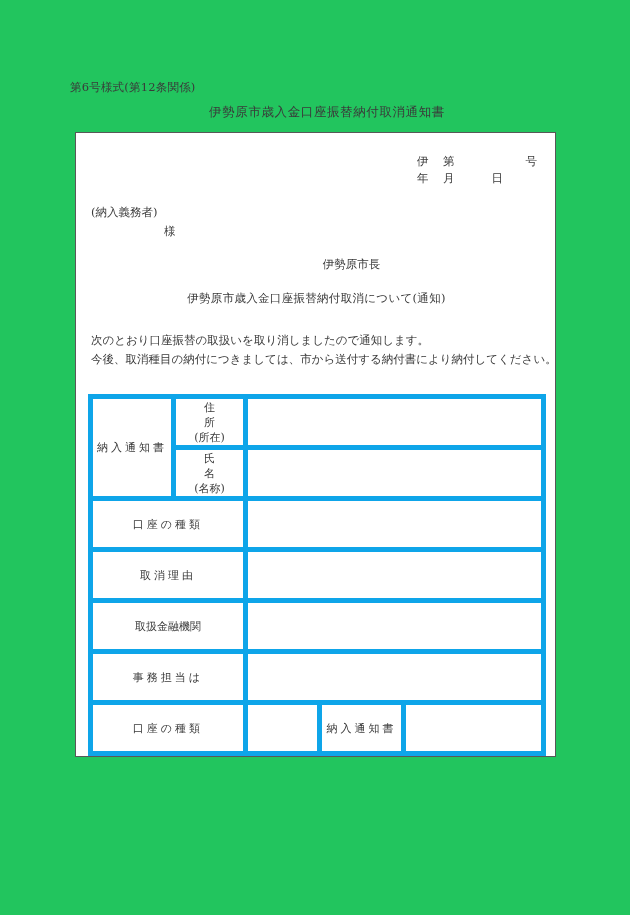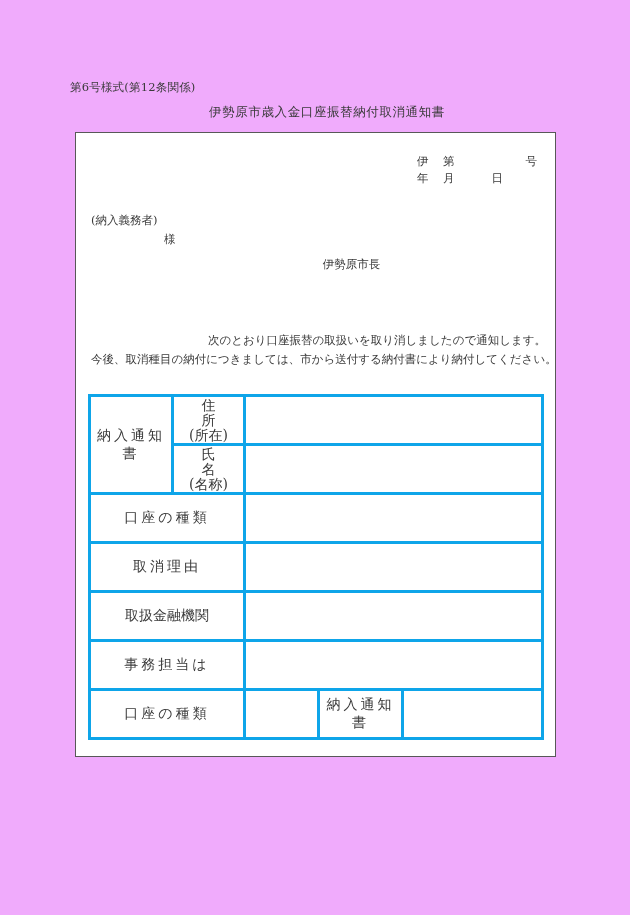--- a/index.html
+++ b/index.html
@@ -11,21 +11,21 @@
     width: 630px;
     height: 915px;
     position: relative;
     font-family: "DejaVu Serif", "Liberation Serif", serif;
     color: #3a3a3a;
     overflow: hidden;
   }
   .page {
     position: absolute;
     inset: 0;
-    background: #f0abfc;
+    background: #22c55e;
   }
 
   
   .form-no {
     position: absolute;
     left: 70px;
     top: 80px;
     font-size: 11.5px;
     letter-spacing: 0.2px;
     white-space: nowrap;
@@ -76,21 +76,21 @@
   .docnum .c-sp { flex: 1; }
   .docnum .c-g  { width: 16px; text-align: right; }
   .docnum .c-y  { width: 26px; text-align: left; }
   .docnum .c-m  { width: 44px; text-align: left; }
   .docnum .c-dd { width: 16px; text-align: right; }
 
   
   .addressee {
     position: absolute;
     left: 15px;
-    top: 80px;
+    top: 72px;
     font-size: 11.5px;
     white-space: nowrap;
   }
   .addressee .sama {
     display: block;
     margin-top: 4px;
     padding-left: 73px;
   }
 
   
@@ -121,34 +121,34 @@
 
   
   .body-text {
     position: absolute;
     left: 15px;
     top: 198px;
     width: 455px;
     font-size: 11.5px;
     line-height: 19px;
   }
-  .body-text p { margin: 0; white-space: nowrap; text-align: right; }
+  .body-text p { margin: 0; white-space: nowrap; }
 
   
   table.form {
     position: absolute;
     left: 12px;
     top: 261px;
     width: 453px;
     border-collapse: collapse;
     table-layout: fixed;
   }
   table.form td {
-    border: 3px solid #0ea5e9;
-    font-size: 14px;
+    border: 5px solid #0ea5e9;
+    font-size: 11px;
     height: 46px;
     padding: 0;
     vertical-align: middle;
     text-align: center;
   }
   td.label {
     letter-spacing: 3px;
     padding-left: 3px;
   }
   td.label-tight {
@@ -198,20 +198,21 @@
       </div>
     </div>
 
     <div class="addressee">
       <span>(納入義務者)</span>
       <span class="sama">様</span>
     </div>
 
     <div class="issuer">伊勢原市長</div>
 
+    <div class="subject">伊勢原市歳入金口座振替納付取消について(通知)</div>
 
     <div class="body-text">
       <p>次のとおり口座振替の取扱いを取り消しましたので通知します。</p>
       <p>今後、取消種目の納付につきましては、市から送付する納付書により納付してください。</p>
     </div>
 
     <table class="form">
       <colgroup>
         <col style="width:83px">
         <col style="width:72px">

